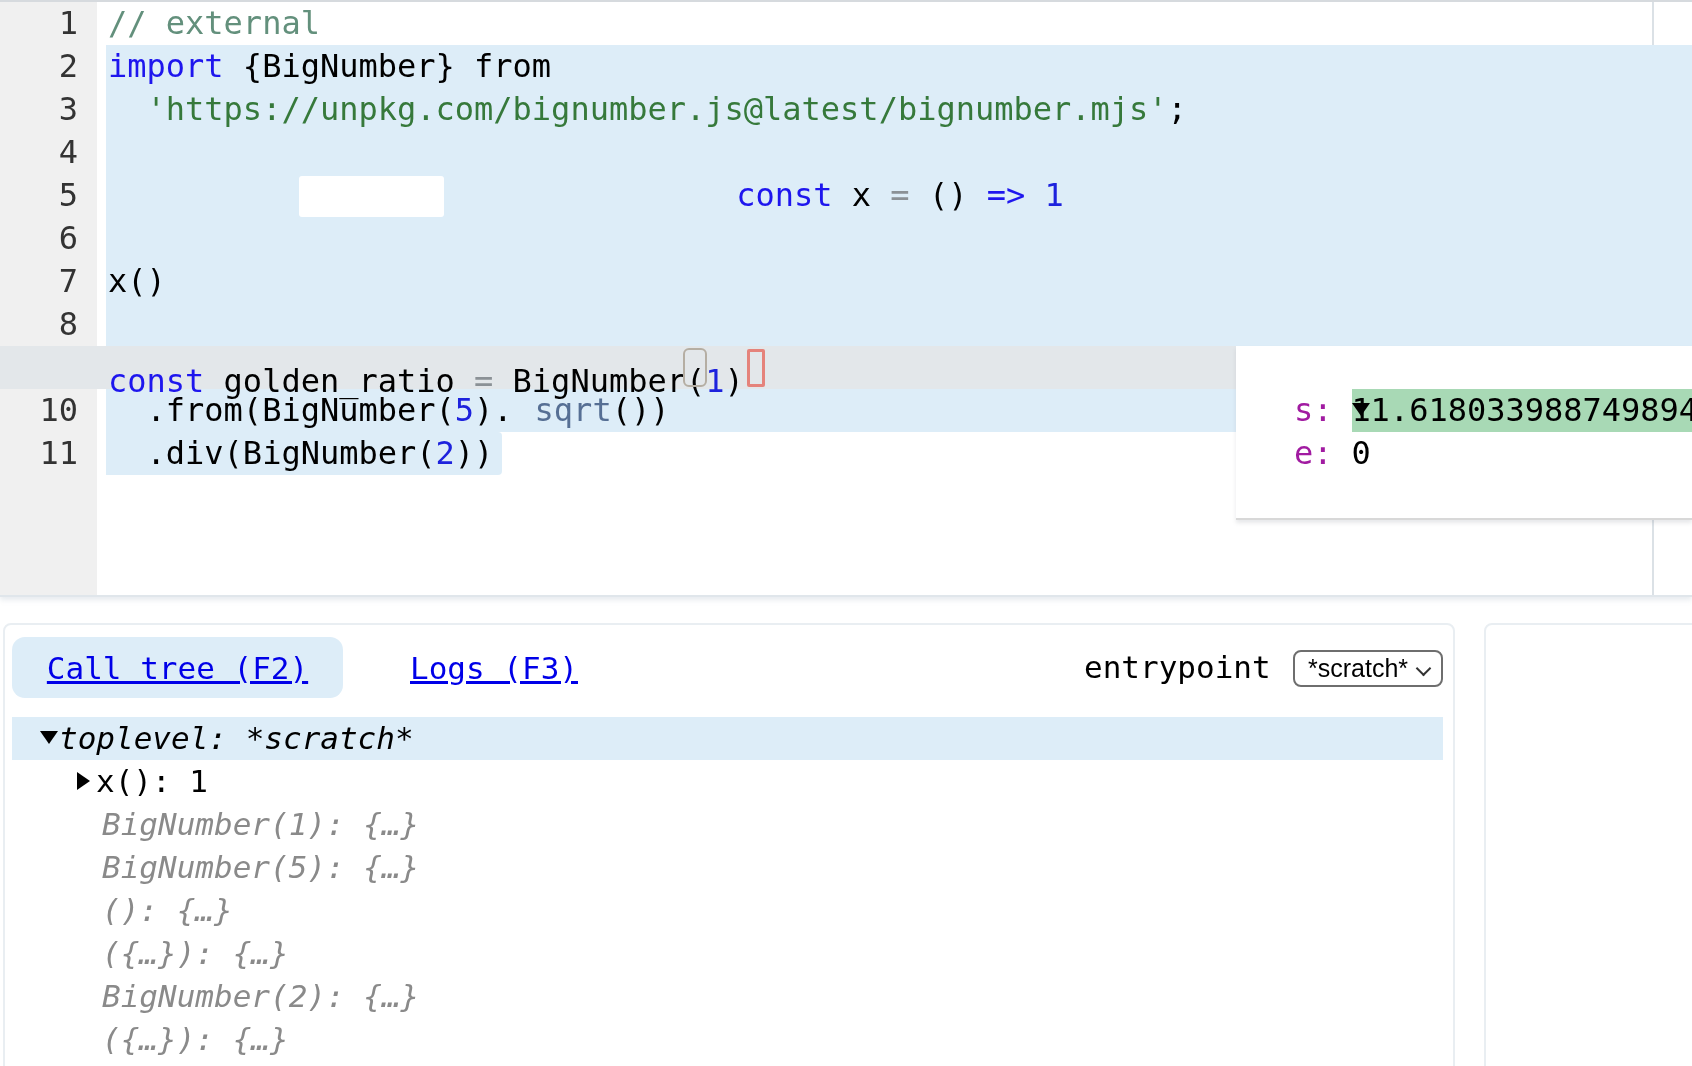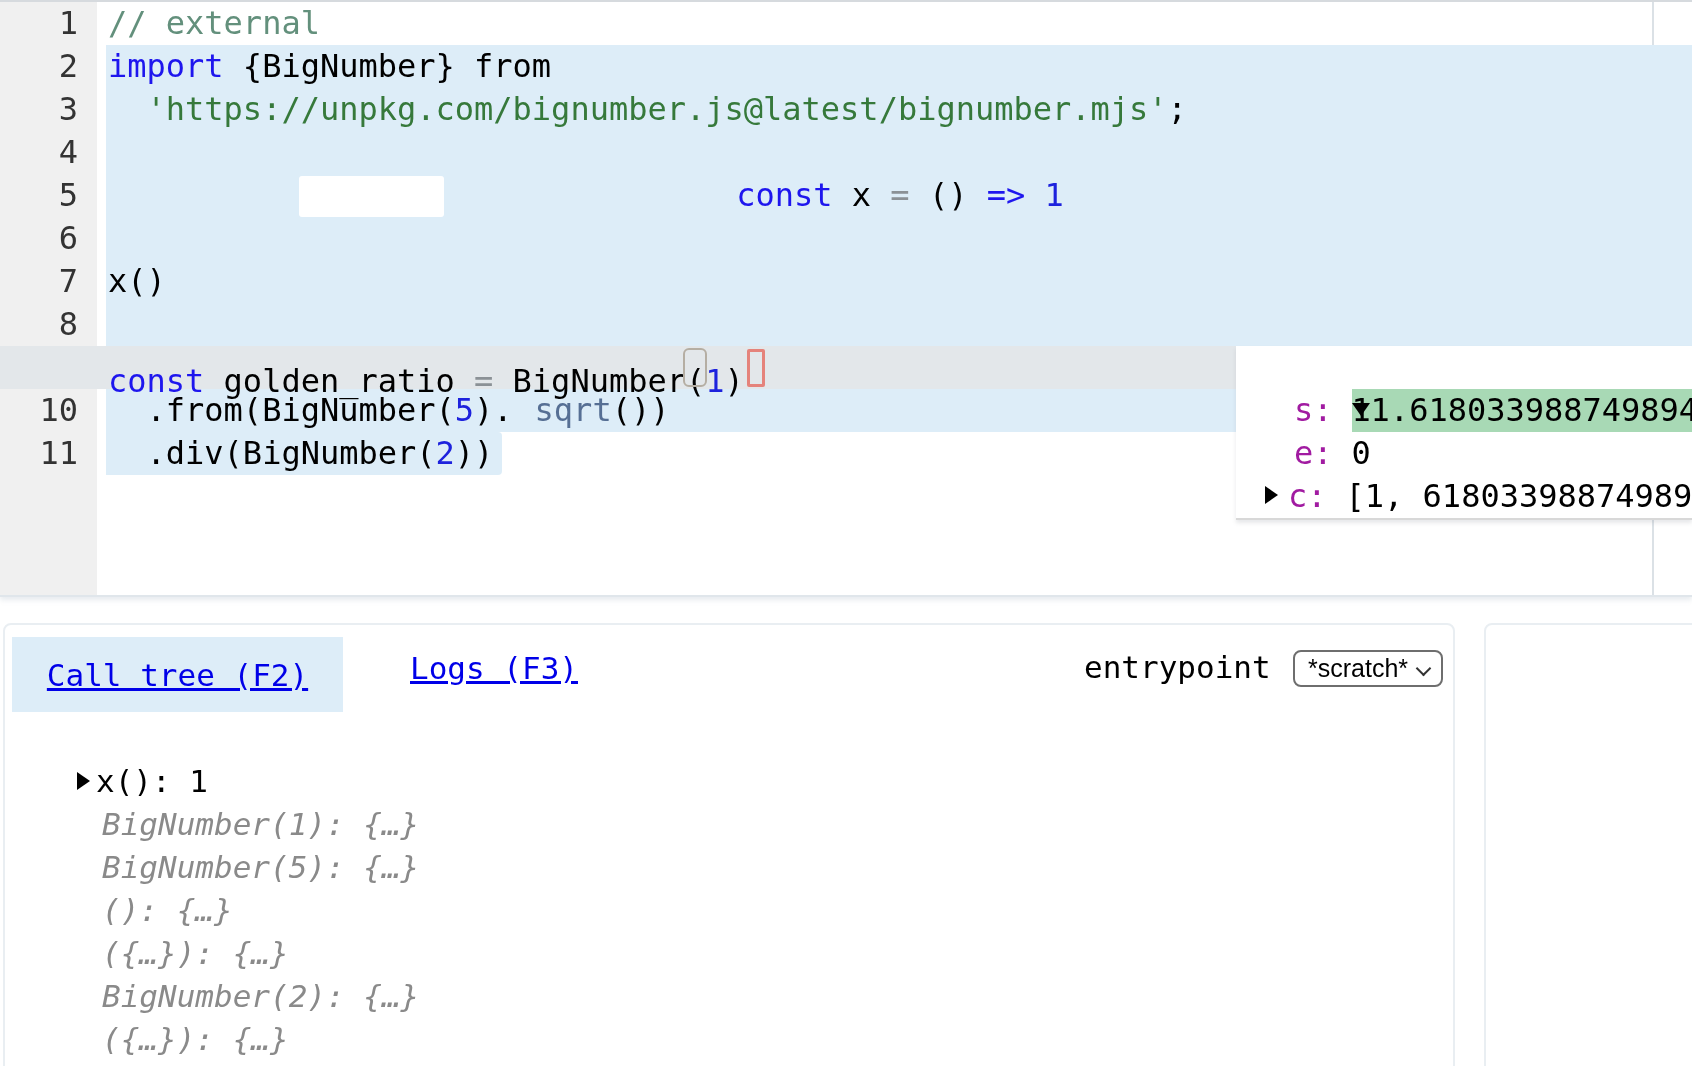--- a/index.html
+++ b/index.html
@@ -53,22 +53,22 @@
             border-top:13px solid #000; margin:0 1px 6px 0;}
   .tri-right{border-top:9px solid transparent; border-bottom:9px solid transparent;
              border-left:13px solid #000; margin:0 6px 6px 0;}
   .c-tri{margin-left:-29px; margin-right:10px;}
 
   
   .panel-left{position:absolute; left:3px; top:623px; width:1452px; height:460px; background:#fff;
               border:2px solid var(--panel-border); border-radius:8px;}
   .panel-right{position:absolute; left:1484px; top:623px; width:230px; height:460px; background:#fff;
                border:2px solid var(--panel-border); border-radius:8px;}
-  .tab-active{position:absolute; left:7px; top:12px; width:331px; height:75px; background:var(--blue-bg);
-              display:flex; align-items:center; justify-content:center;}
+  .tab-active{position:absolute; left:7px; top:12px; width:331px; height:61px; background:var(--blue-bg);
+              display:flex; align-items:center; justify-content:center;border-radius:13px;}
   .tab-logs{position:absolute; left:405px; top:12px; height:61px; display:flex; align-items:center;}
   .tablink{font-size:31px; color:var(--link); text-decoration:underline; cursor:pointer;}
   .entry-label{position:absolute; left:1079px; top:12px; height:61px; line-height:61px;
                font-size:31px; color:#000;}
   .select{position:absolute; left:1288px; top:25px; width:150px; height:37px; background:#fff;
           border:2.5px solid #6e6e6e; border-radius:8px; display:flex; align-items:center;
           padding:0 34px 0 13px; font-family:"Liberation Sans",sans-serif; font-size:25px; color:#000;}
   .chev{position:absolute; right:11px; top:11px; width:13px; height:13px;}
   .chev::before{content:""; position:absolute; left:1px; top:0; width:9px; height:9px;
                 border-right:2.5px solid #333; border-bottom:2.5px solid #333; transform:rotate(45deg);}
@@ -122,37 +122,37 @@
 
   <div class="paren-box"></div>
   <div class="cursor-box"></div>
 
   <div class="overlay">
     <div class="orow">
       <span class="green-span"><span class="tri tri-down"></span><span>1.61803398874989484821</span></span>
     </div>
     <div class="orow kv"><span class="okey">s:</span><span class="oval">1</span></div>
     <div class="orow kv"><span class="okey">e:</span><span class="oval">0</span></div>
-    <div class="orow kv"><span class="tri tri-right c-tri"></span><span class="okey">c:</span><span class="oval">[1, 61803398874989</span></div>
   </div>
 </div>
 
 <div class="panel-left">
   <div class="tab-active">
     <a class="tablink">Call tree (F2)</a>
   </div>
   <div class="tab-logs">
     <a class="tablink">Logs (F3)</a>
   </div>
   <span class="entry-label">entrypoint</span>
   <div class="select">
     <span>*scratch*</span>
     <span class="chev"></span>
   </div>
   <div class="tree">
+      <div class="tree-row toplevel" style="top: 0px;"><span class="tri tri-down"></span><span class="tree-label">toplevel: *scratch*</span></div>
       <div class="tree-row call" style="top: 43px;"><span class="tri tri-right"></span><span class="tree-label">x(): 1</span></div>
       <div class="tree-row pending" style="top: 86px;"><span class="tree-label">BigNumber(1): {…}</span></div>
       <div class="tree-row pending" style="top: 129px;"><span class="tree-label">BigNumber(5): {…}</span></div>
       <div class="tree-row pending" style="top: 172px;"><span class="tree-label">(): {…}</span></div>
       <div class="tree-row pending" style="top: 215px;"><span class="tree-label">({…}): {…}</span></div>
       <div class="tree-row pending" style="top: 258px;"><span class="tree-label">BigNumber(2): {…}</span></div>
       <div class="tree-row pending" style="top: 301px;"><span class="tree-label">({…}): {…}</span></div>
     </div>
 </div>
 

